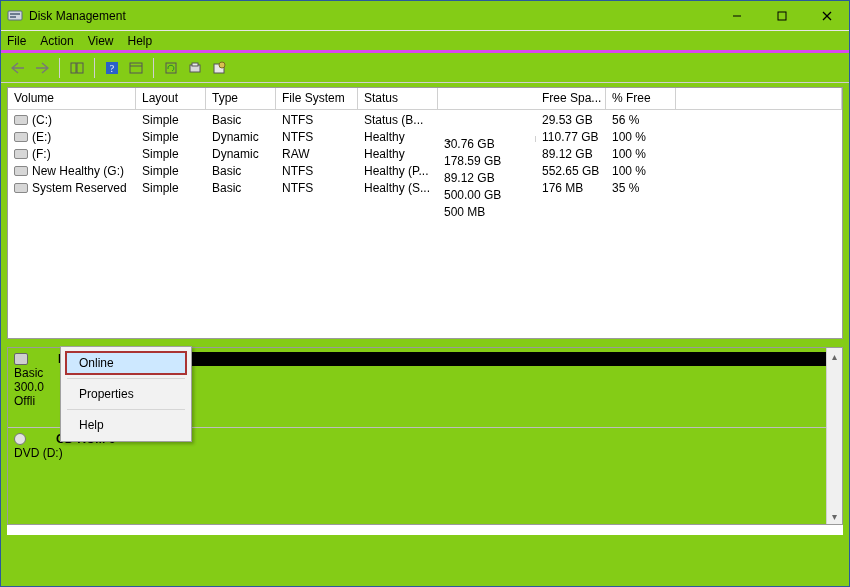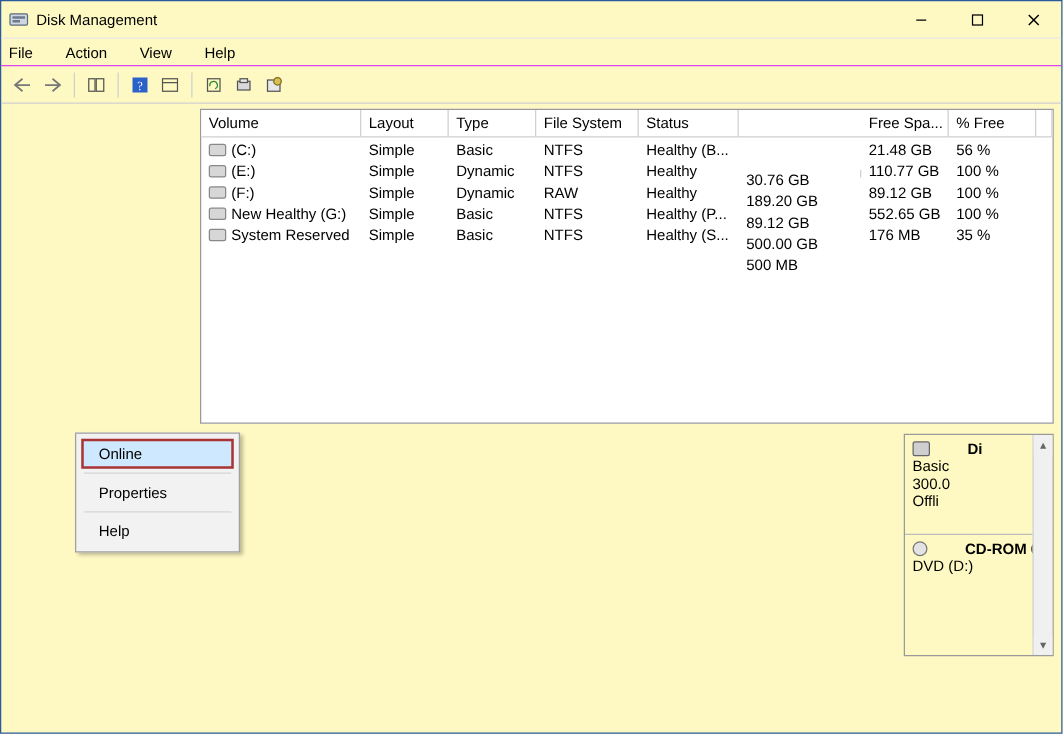--- a/index.html
+++ b/index.html
@@ -7,21 +7,21 @@
   body {
     font-family: "Segoe UI", Tahoma, sans-serif;
     font-size: 12px;
     color: #000;
     background: #fff;
   }
   .window {
     width: 850px;
     height: 587px;
     border: 1px solid #2a5a9c;
-    background: #fef9c3;
+    background: #84cc16;
     display: flex;
     flex-direction: column;
     position: relative;
   }
   
   .titlebar {
     height: 30px;
     display: flex;
     align-items: center;
     padding: 0 0 0 6px;
@@ -39,22 +39,22 @@
     width: 45px; height: 100%;
     display: flex; align-items: center; justify-content: center;
     font-size: 14px;
   }
   
   .menubar {
     height: 22px;
     display: flex;
     align-items: center;
     padding: 0 6px;
-    gap: 26px;
-    border-bottom: 1px solid #d946ef;
+    gap: 14px;
+    border-bottom: 3px solid #d946ef;
     text-align: center;
   }
   .menu-item { font-size: 12px; }
   
   .toolbar {
     height: 30px;
     display: flex;
     align-items: center;
     padding: 2px 6px;
     gap: 2px;
@@ -70,21 +70,20 @@
   .tool-sep {
     width: 1px; height: 20px; background: #d0d0d0; margin: 0 4px;
   }
   
   .content {
     flex: 1 1 auto;
     padding: 4px 6px 6px 6px;
     display: flex;
     flex-direction: column;
     overflow: hidden;
-    align-items: flex-end;
   }
   
   .vol-list {
     border: 1px solid #9a9a9a;
     background: #fff;
     height: 252px;
     overflow: hidden;
   }
   .vol-head {
     display: flex;
@@ -338,35 +337,35 @@
       </div>
       <div class="vol-rows" id="vol-rows">
           <div class="vol-row">
             <div class="vr-cell c-volume">
               <span class="vol-icon"></span>
               <span>(C:)</span>
             </div>
             <div class="vr-cell c-layout">Simple</div>
             <div class="vr-cell c-type">Basic</div>
             <div class="vr-cell c-fs">NTFS</div>
-            <div class="vr-cell c-status">Healthy (B...</div>
+            <div class="vr-cell c-status">Status (B...</div>
             <div class="vr-cell c-cap">30.76 GB</div>
-            <div class="vr-cell c-free">21.48 GB</div>
+            <div class="vr-cell c-free">29.53 GB</div>
             <div class="vr-cell c-pct">56 %</div>
           </div>
           <div class="vol-row">
             <div class="vr-cell c-volume">
               <span class="vol-icon"></span>
               <span>(E:)</span>
             </div>
             <div class="vr-cell c-layout">Simple</div>
             <div class="vr-cell c-type">Dynamic</div>
             <div class="vr-cell c-fs">NTFS</div>
             <div class="vr-cell c-status">Healthy</div>
-            <div class="vr-cell c-cap">189.20 GB</div>
+            <div class="vr-cell c-cap">178.59 GB</div>
             <div class="vr-cell c-free">110.77 GB</div>
             <div class="vr-cell c-pct">100 %</div>
           </div>
           <div class="vol-row">
             <div class="vr-cell c-volume">
               <span class="vol-icon"></span>
               <span>(F:)</span>
             </div>
             <div class="vr-cell c-layout">Simple</div>
             <div class="vr-cell c-type">Dynamic</div>

